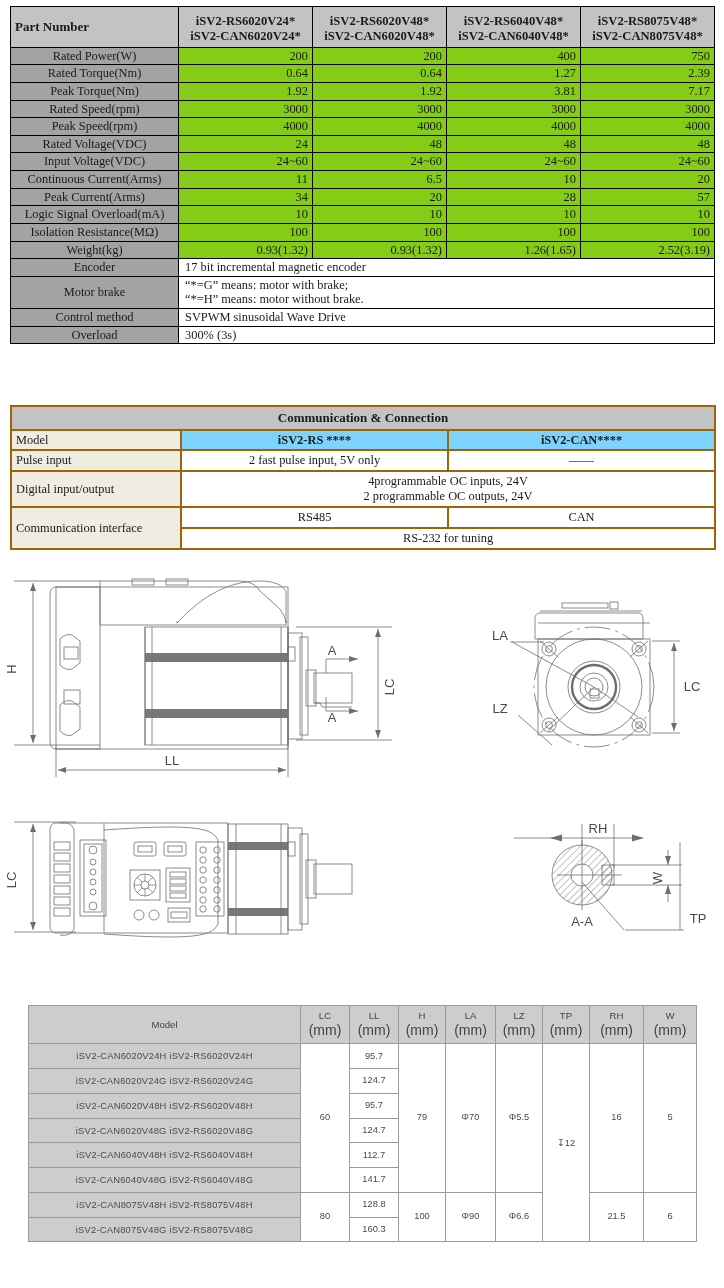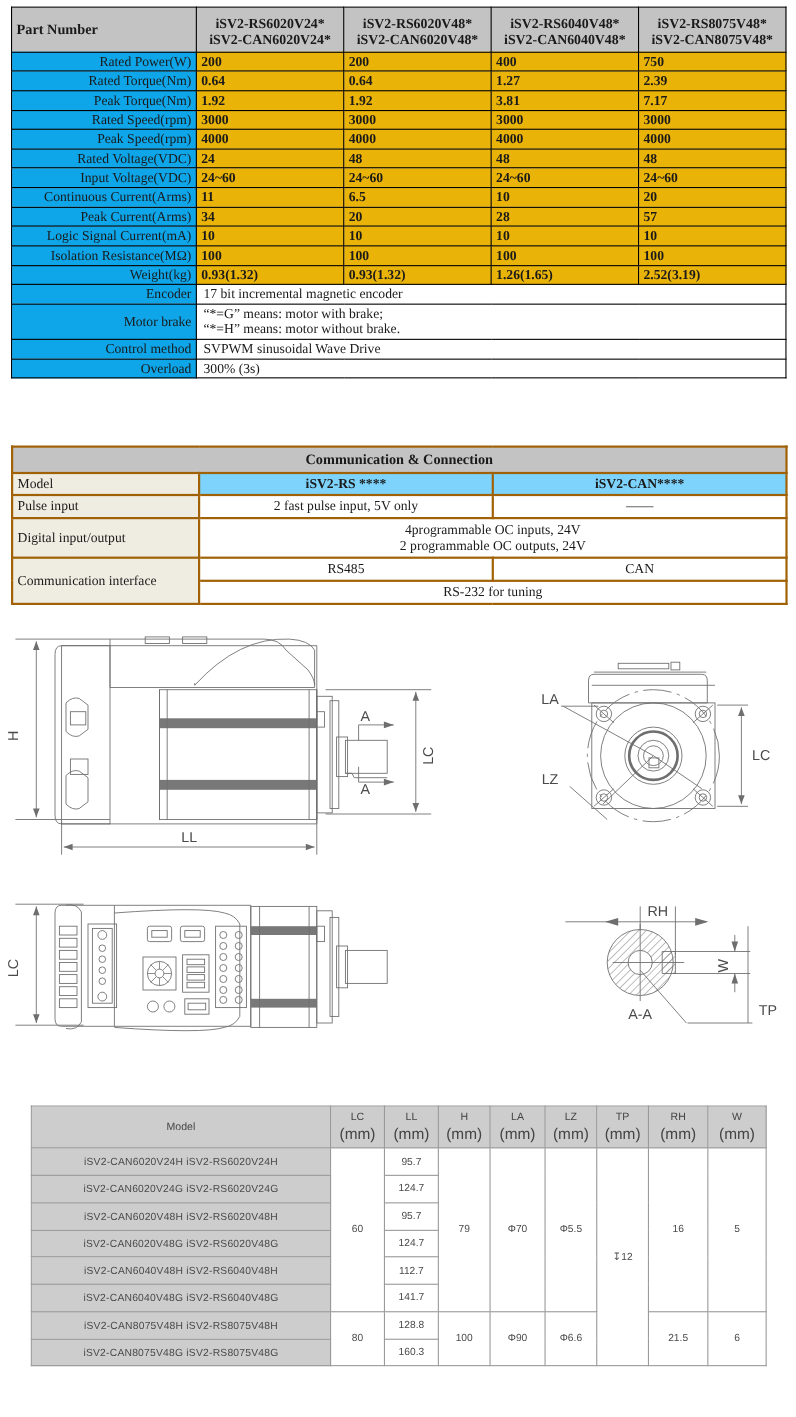--- a/index.html
+++ b/index.html
@@ -24,23 +24,23 @@
     vertical-align:middle;
   }
   .spec-table .hdr{
     background:#c3c3c3;font-weight:bold;text-align:center;font-size:12.6px;
     padding-top:7px;padding-bottom:3px;
   }
   .spec-table .hdr-left{
     background:#c3c3c3;font-weight:bold;text-align:left;font-size:13px;
   }
   .spec-table .lbl{
-    background:#0ea5e9;text-align:right;white-space:nowrap;
-  }
-  .spec-table .val{text-align:left;background:#eab308;font-weight:bold;}
+    background:#a3a3a3;text-align:center;white-space:nowrap;
+  }
+  .spec-table .val{text-align:right;background:#84cc16;}
   .spec-table .wide{text-align:left;background:#fff;padding-left:6px;}
   .spec-table .hdr .l2{display:block;}
 
   
   .comm-table{
     position:absolute;left:10px;top:405px;width:704px;
     border-collapse:collapse;table-layout:fixed;
     font-family:"Liberation Serif", serif;
     font-size:12.4px;
   }
@@ -173,21 +173,21 @@
         <td class="val">20</td>
       </tr>
       <tr>
         <td class="lbl">Peak Current(Arms)</td>
         <td class="val">34</td>
         <td class="val">20</td>
         <td class="val">28</td>
         <td class="val">57</td>
       </tr>
       <tr>
-        <td class="lbl">Logic Signal Current(mA)</td>
+        <td class="lbl">Logic Signal Overload(mA)</td>
         <td class="val">10</td>
         <td class="val">10</td>
         <td class="val">10</td>
         <td class="val">10</td>
       </tr>
       <tr>
         <td class="lbl">Isolation Resistance(MΩ)</td>
         <td class="val">100</td>
         <td class="val">100</td>
         <td class="val">100</td>

